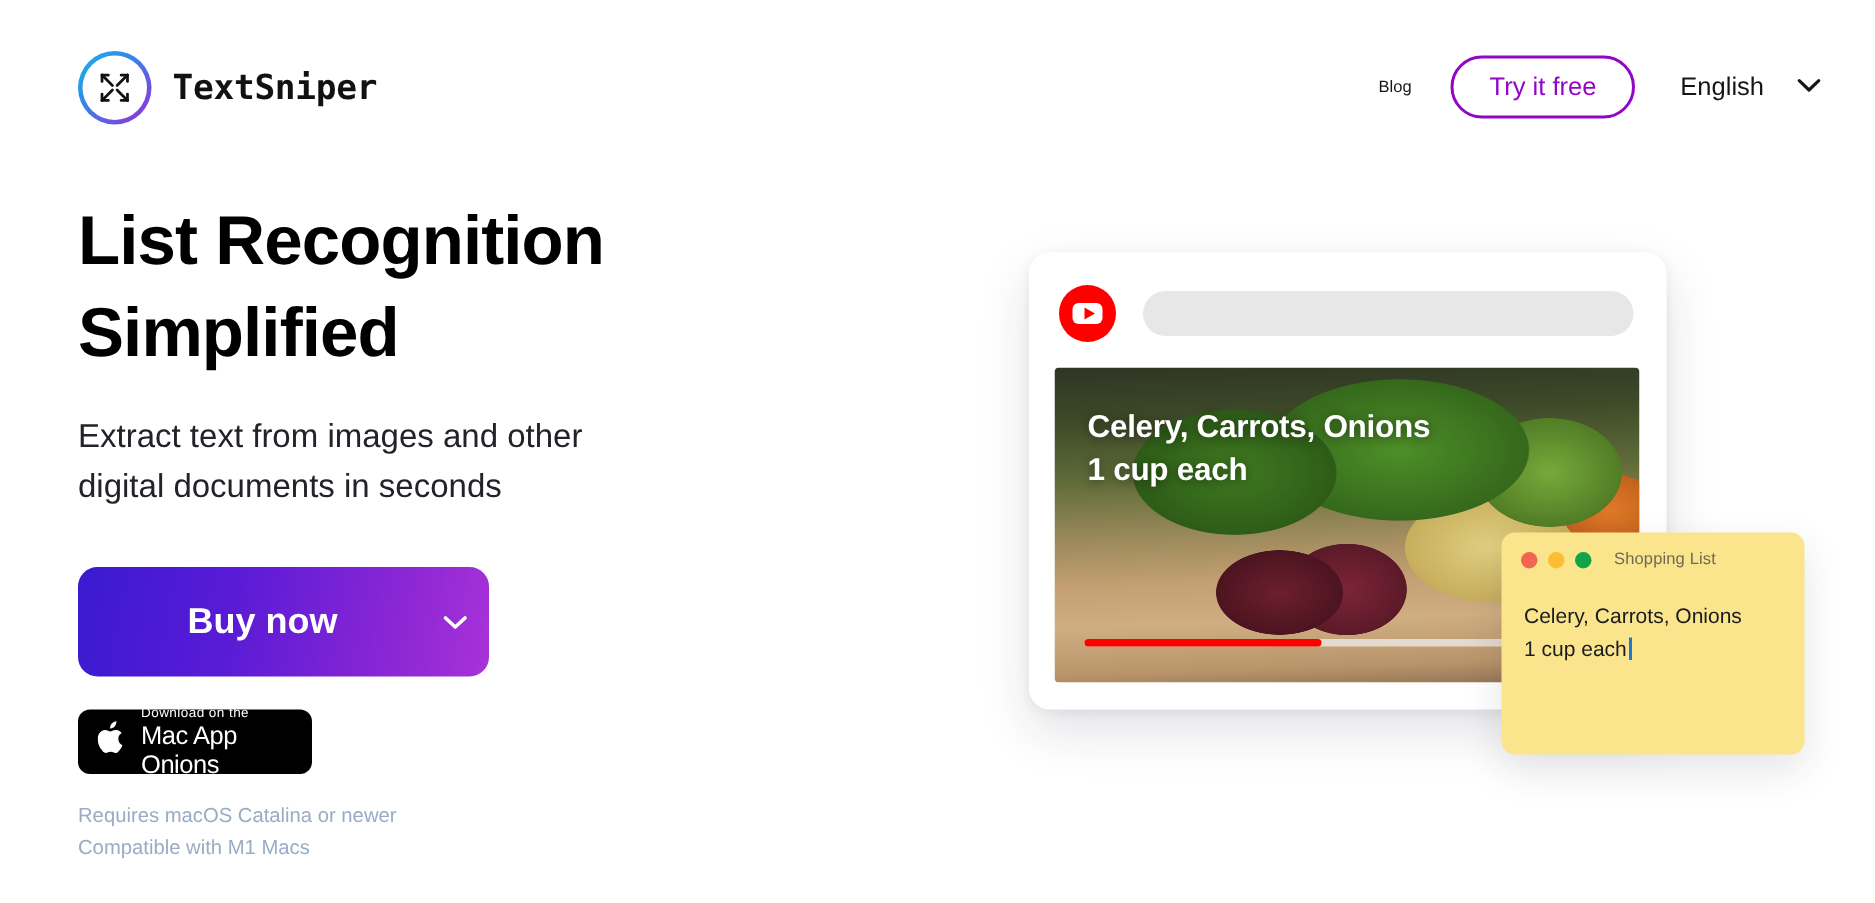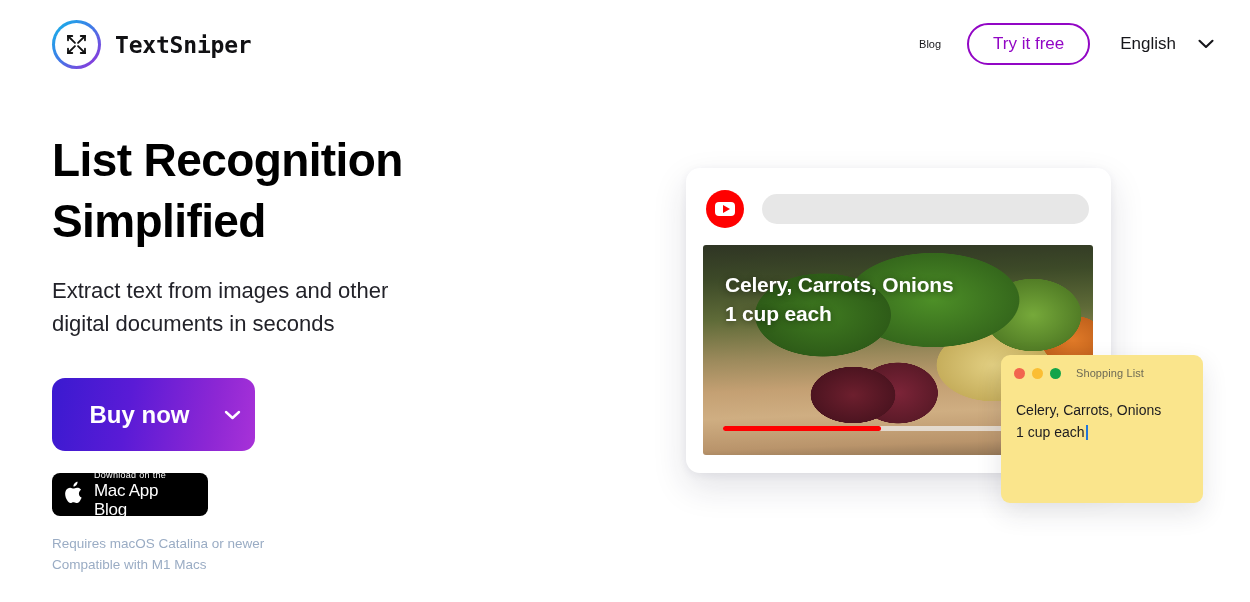--- a/index.html
+++ b/index.html
@@ -6,21 +6,21 @@
   html, body {
     width: 1250px; height: 602px;
     background: #ffffff;
     font-family: "Liberation Sans", sans-serif;
     overflow: hidden;
   }
   .page { position: relative; width: 1250px; height: 602px; background: #fff; }
 
   
   .header {
-    position: absolute; top: 0; left: 0;
+    position: absolute; top: 14px; left: 0;
     width: 1250px; height: 90px;
     display: flex; align-items: center;
   }
   .brand {
     position: absolute; left: 52px; top: 20px;
     display: flex; align-items: center; gap: 14px;
   }
   .logo-circle {
     width: 49px; height: 49px; border-radius: 50%;
     background: linear-gradient(135deg, #12B8E8 0%, #3C7FE8 45%, #9B28D9 100%);
@@ -64,21 +64,21 @@
   .headline {
     font-size: 46px; font-weight: 700; line-height: 1.33;
     color: #000000; letter-spacing: -0.6px;
   }
   .subhead {
     margin-top: 22px;
     font-size: 22px; line-height: 1.5; color: #222229; font-weight: 400;
   }
   .buy-btn {
     margin-top: 38px;
-    width: 203px; height: 73px;
+    width: 274px; height: 73px;
     border: none; border-radius: 13px;
     background: linear-gradient(100deg, #3a1ad0 0%, #5a1bd6 38%, #8d27d4 78%, #a832d8 100%);
     color: #ffffff;
     display: flex; align-items: center;
     cursor: pointer;
     font-family: "Liberation Sans", sans-serif;
   }
   .buy-label {
     flex: 1; text-align: center; font-size: 24px; font-weight: 700;
     padding-left: 18px;
@@ -254,21 +254,21 @@
     </button>
 
     <div class="appstore">
       <span>
         <svg width="20" height="24" viewBox="0 0 20 24">
           <path fill="#ffffff" d="M13.9 12.6c0-2.6 2.1-3.8 2.2-3.9-1.2-1.7-3-2-3.7-2-1.6-.2-3.1.9-3.9.9-.8 0-2-.9-3.3-.9-1.7 0-3.3 1-4.2 2.5-1.8 3.1-.5 7.7 1.3 10.2.9 1.2 1.9 2.6 3.2 2.6 1.3-.1 1.8-.8 3.3-.8 1.5 0 2 .8 3.3.8 1.4 0 2.2-1.3 3.1-2.5 1-1.4 1.4-2.8 1.4-2.9-.1 0-2.7-1-2.7-4zM11.5 4.1c.7-.9 1.2-2.1 1.1-3.3-1 0-2.3.7-3.1 1.6-.7.8-1.2 2-1.1 3.2 1.2.1 2.4-.6 3.1-1.5z"></path>
         </svg>
       </span>
       <span class="appstore-text">
         <span class="appstore-small">Download on the</span>
-        <span class="appstore-big">Mac App Blog</span>
+        <span class="appstore-big">Mac App Onions</span>
       </span>
     </div>
 
     <div class="req">
       <span>Requires macOS Catalina or newer</span><br>
       <span>Compatible with M1 Macs</span>
     </div>
   </div>
 
   <div class="illus">

